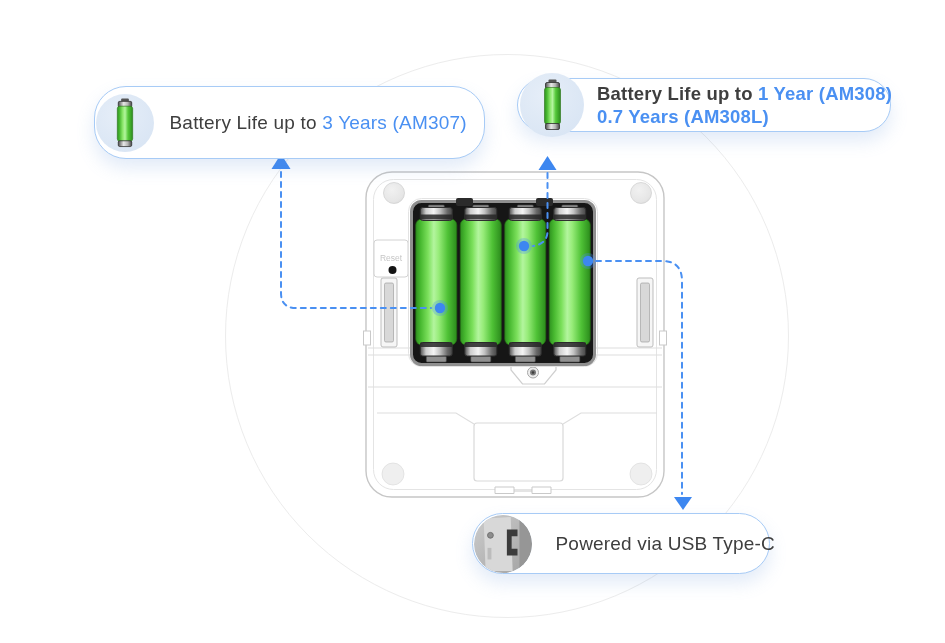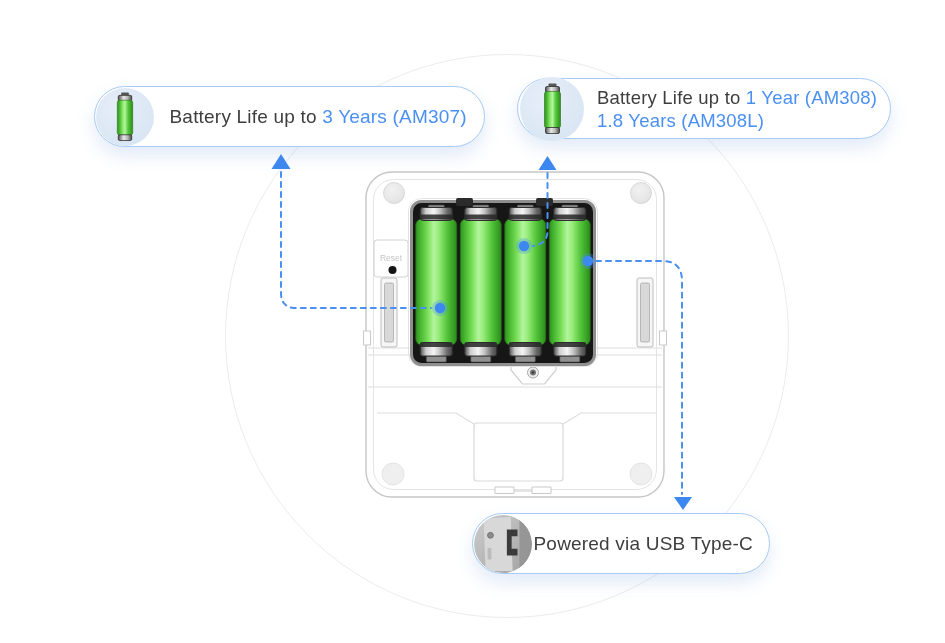--- a/index.html
+++ b/index.html
@@ -10,33 +10,33 @@
   .bg-circle{
     position:absolute;left:225px;top:54px;width:564px;height:564px;border-radius:50%;
     background:#ffffff;border:1px solid #ececec;box-sizing:border-box;
   }
   .overlay-svg{position:absolute;left:0;top:0;z-index:2;}
   .pill{
     position:absolute;z-index:3;background:#ffffff;border:1.5px solid #a7cbf6;
     box-shadow:0 9px 18px rgba(110,155,218,0.20);
     display:flex;align-items:center;box-sizing:border-box;
   }
-  .pill-am307{left:94px;top:86px;width:391px;height:61px;border-radius:32px;}
-  .pill-am308{left:517px;top:78px;width:374px;height:61px;border-radius:37px;}
+  .pill-am307{left:94px;top:86px;width:391px;height:73px;border-radius:32px;}
+  .pill-am308{left:517px;top:78px;width:374px;height:54px;border-radius:37px;font-weight:bold;}
   .pill-am319{left:472px;top:513px;width:298px;height:61px;border-radius:32px;}
   .icon-circle{
     flex:0 0 auto;border-radius:50%;overflow:hidden;margin-left:0.5px;
     background:radial-gradient(circle at 40% 35%,#e6eef8 0%,#d6e3f3 100%);
     display:flex;align-items:center;justify-content:center;
   }
   .ic-59{width:58px;height:58px;}
   .ic-63{width:64px;height:64px;margin-left:2px;}
   .pill-text{margin-left:16px;font-size:19px;color:#3e3e3e;letter-spacing:.2px;line-height:23px;white-space:nowrap;}
   .pill-am308 .pill-text{margin-left:13px;font-size:18.5px;}
-  .pill-am319 .pill-text{margin-left:2px;}
+  .pill-am319 .pill-text{margin-left:24px;}
   .blue{color:#4a90f2;}
 </style>
 </head>
 <body>
 
 <div class="stage">
 
   <div class="bg-circle"></div>
 
   <svg class="overlay-svg" width="945" height="643" viewBox="0 0 945 643">
@@ -231,21 +231,21 @@
           </linearGradient>
         </defs>
         <rect x="8" y="0.5" width="8" height="4" rx="1" fill="#555555"></rect>
         <rect x="5" y="3.5" width="14" height="6" rx="1.5" fill="url(#gc2)" stroke="#2e2e2e" stroke-width="0.8"></rect>
         <rect x="4" y="8.5" width="16" height="36.5" rx="2.5" fill="url(#gb2)" stroke="#267013" stroke-width="0.6"></rect>
         <rect x="5" y="44.5" width="14" height="6" rx="1.5" fill="url(#gc2)" stroke="#2e2e2e" stroke-width="0.8"></rect>
       </svg>
     </div>
     <div class="pill-text">
       <div><span>Battery Life up to </span><span class="blue">1 Year (AM308)</span></div>
-      <div class="blue">1.8 Years (AM308L)</div>
+      <div class="blue">0.7 Years (AM308L)</div>
     </div>
   </div>
 
   <div class="pill pill-am319">
     <div class="icon-circle ic-59">
       <svg width="58" height="58" viewBox="0 0 60 60">
         <defs>
           <clipPath id="clipUsb">
               <circle cx="30" cy="30" r="30"></circle>
             </clipPath>

